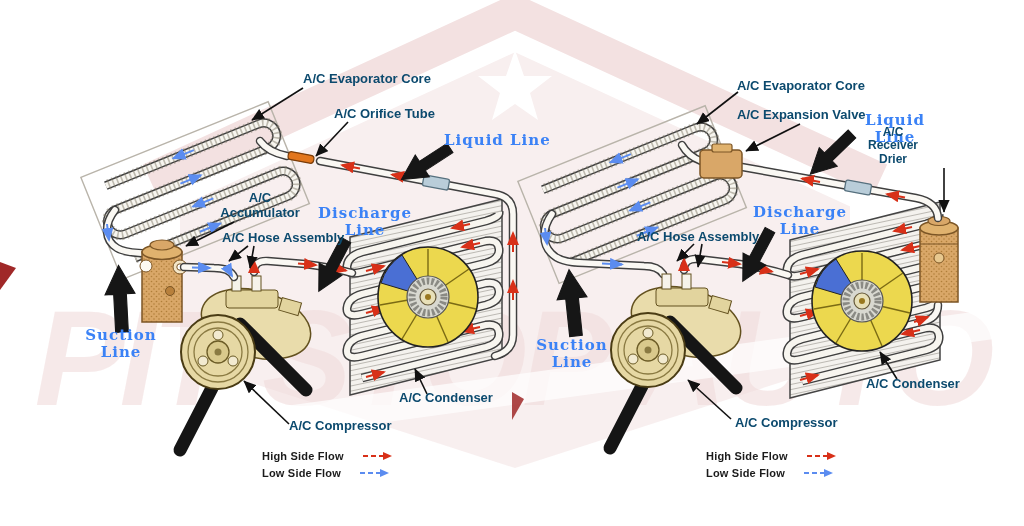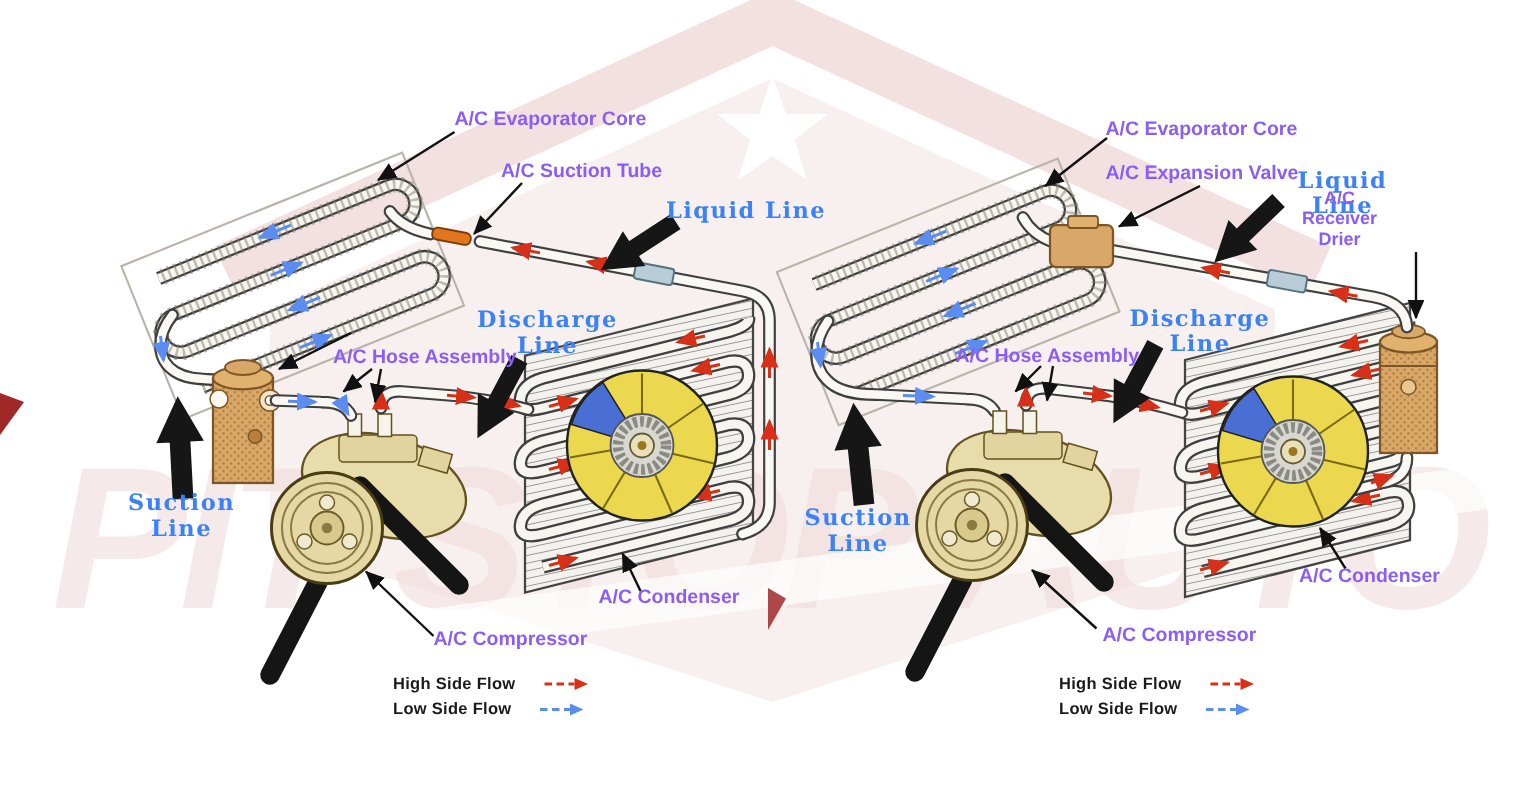--- a/index.html
+++ b/index.html
@@ -1,20 +1,20 @@
 <!DOCTYPE html>
 <html><head>
 <meta charset="utf-8">
 <style>
   html,body{margin:0;padding:0;background:#fff;}
   .stage{position:relative;width:1024px;height:526px;background:#ffffff;overflow:hidden;
          font-family:"Liberation Sans",sans-serif;}
   .stage svg.scene{position:absolute;left:0;top:0;}
   .lbl{position:absolute;z-index:5;}
-  .lbl-blue{color:#8b5cf6;font-weight:bold;font-size:13px;line-height:1.12;white-space:nowrap;}
+  .lbl-blue{color:#0c4a6e;font-weight:bold;font-size:13px;line-height:1.12;white-space:nowrap;}
   .lbl-blue.wrap{white-space:normal;text-align:center;}
   .lbl-blue.small{font-size:12px;}
   .lbl-red{color:#3b82f6;font-weight:bold;font-size:15px;line-height:1.15;
            font-family:"DejaVu Serif",serif;letter-spacing:1px;text-align:center;white-space:normal;}
   .lbl-red.nowrap{white-space:nowrap;}
   .legend{position:absolute;z-index:5;display:flex;flex-direction:column;gap:3px;}
   .legend-row{display:flex;align-items:center;gap:18px;height:14px;}
   .legend-row span{font-size:11px;font-weight:bold;color:#1b1b1b;letter-spacing:0.2px;}
   .pipe-o{stroke:#3f3f3f;stroke-width:8.5;fill:none;stroke-linecap:round;stroke-linejoin:round;}
   .pipe-i{stroke:#faf8f3;stroke-width:5.6;fill:none;stroke-linecap:round;stroke-linejoin:round;}
@@ -268,22 +268,23 @@
       <line class="ptr" x1="944" y1="168" x2="944" y2="212" marker-end="url(#ptrH)"></line>
       <line class="ptr" x1="694" y1="244" x2="677" y2="261" marker-end="url(#ptrH)"></line>
       <line class="ptr" x1="702" y1="244" x2="698" y2="267" marker-end="url(#ptrH)"></line>
       <line class="ptr" x1="731" y1="419" x2="688" y2="380" marker-end="url(#ptrH)"></line>
       <line class="ptr" x1="897" y1="379" x2="880" y2="352" marker-end="url(#ptrH)"></line>
     </g>
   </g>
 </svg>
 
   <div class="lbl lbl-blue" style="left:303px;top:72px;">A/C Evaporator Core</div>
-  <div class="lbl lbl-blue" style="left:334px;top:107px;">A/C Suction Tube</div>
+  <div class="lbl lbl-blue" style="left:334px;top:107px;">A/C Orifice Tube</div>
   <div class="lbl lbl-red nowrap" style="left:444px;top:132px;">Liquid Line</div>
+  <div class="lbl lbl-blue wrap" style="left:212px;top:191px;width:96px;">A/C Accumulator</div>
   <div class="lbl lbl-red" style="left:318px;top:205px;width:94px;">Discharge Line</div>
   <div class="lbl lbl-blue" style="left:222px;top:231px;">A/C Hose Assembly</div>
   <div class="lbl lbl-red" style="left:81px;top:327px;width:80px;">Suction Line</div>
   <div class="lbl lbl-blue" style="left:289px;top:419px;">A/C Compressor</div>
   <div class="lbl lbl-blue" style="left:399px;top:391px;">A/C Condenser</div>
 
   <div class="legend" style="left:262px;top:449px;">
     <div class="legend-row">
       <span>High Side Flow</span>
       <svg width="30" height="10">

